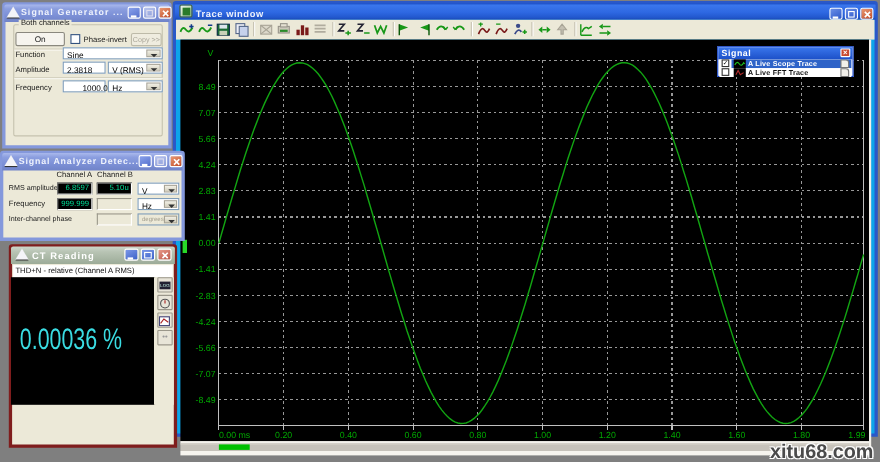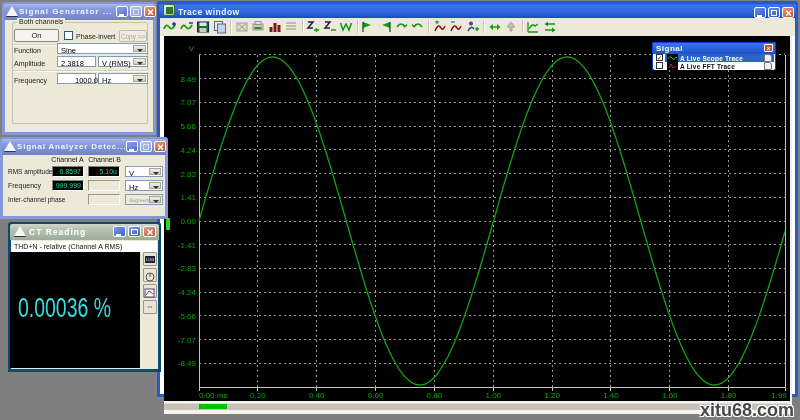--- a/index.html
+++ b/index.html
@@ -11,21 +11,21 @@
   .ledbox { position:absolute; background:#000; border-top:1px solid #808080; border-left:1px solid #808080; border-right:1px solid #fff; border-bottom:1px solid #fff; color:#00dc96; font-size:7px; font-family:"Liberation Sans",sans-serif; text-align:right; }
   .combo { position:absolute; background:#fff; border:1px solid #7f9db9; font-size:7.5px; color:#000; }
   .combo .arr { position:absolute; right:1px; top:1px; bottom:1px; width:13px; background:linear-gradient(180deg,#f2f0e6,#d2cebc); border:1px solid #a8a496; }
   .combo .arr:after { content:""; position:absolute; left:3px; top:3px; border:3px solid transparent; border-top-color:#333; }
   .tb { position:absolute; width:15px; height:14px; top:22px; }
   .lbl { position:absolute; font-size:7px; color:#1a1a1a; white-space:nowrap; }
 </style>
 </head>
 <body>
 
-<div class="abs" id="tracewin" style="left:157px; top:1px; width:641px; height:396px; background:#ffffff; border:3px solid #2a58c8; border-radius:3px 3px 0 0;">
+<div class="abs" id="tracewin" style="left:157px; top:1px; width:641px; height:396px; background:#0ea5e9; border:3px solid #2a58c8; border-radius:3px 3px 0 0;">
 
   <div class="abs" style="left:-1px; top:-1px; right:-1px; height:15px; background:linear-gradient(180deg,#1c50c8 0%, #3a76ec 12%, #2e68e2 55%, #2258ce 85%, #1a48b4 100%); border-radius:2px 2px 0 0;">
     <div class="abs" style="left:4px; top:1px; width:12px; height:12px; background:linear-gradient(135deg,#eef6e8,#9ec48e); border:1px solid #4a6a3a; border-radius:2px;">
       <div class="abs" style="left:2px; top:2px; width:7px; height:7px; background:#2a7a2a;"></div>
     </div>
     <div class="titletext abs" style="left:19px; top:4px; font-size:8.5px; letter-spacing:0.5px;">Trace window</div>
     <div class="btn" style="left:595px; top:4px; width:12px; height:11px; background:linear-gradient(150deg,#6b8fe8 0%,#2d58c8 100%);">
         <div class="abs" style="left:2px; top:7px; width:5px; height:2px; background:#fff;"></div>
       </div>
     <div class="btn" style="left:609px; top:4px; width:12px; height:11px; background:linear-gradient(150deg,#6b8fe8 0%,#2d58c8 100%);">
@@ -337,21 +337,21 @@
       <span class="arr" style="width:12px;"></span>
     </div>
   <div class="lbl" style="left:5px; top:56px; font-size:6.5px;">Inter-channel phase</div>
   <div class="abs" style="left:85px; top:54px; width:32px; height:11px; background:#ece9d8; border-top:1px solid #9a978a; border-left:1px solid #9a978a; border-right:1px solid #fff; border-bottom:1px solid #fff;"></div>
   <div class="combo" style="left:122px; top:54px; width:38px; height:11px; background:#ece9d8;">
       <span style="position:absolute; left:3px; top:2px; color:#a6a292; font-size:5.5px;">degrees</span>
       <span class="arr" style="width:12px;"></span>
     </div>
 </div>
 
-<div class="abs" style="left:8px; top:222px; width:153px; height:150px; background:#ece9d8; border:3px solid #0c4a6e; border-radius:3px 3px 0 0;">
+<div class="abs" style="left:8px; top:222px; width:153px; height:185px; background:#ece9d8; border:3px solid #7f1d1d; border-radius:3px 3px 0 0;">
   <div class="abs" style="left:-1px; top:-1px; right:-1px; height:16px; background:linear-gradient(180deg,#cdd6cb 0%, #b8c4b4 30%, #a8b6a4 70%, #9cab98 100%); border-radius:2px 2px 0 0;">
     <div class="abs" style="left:4px; top:2px; width:0; height:0; border-left:6px solid transparent; border-right:6px solid transparent; border-bottom:10px solid #f4f4f8; filter:drop-shadow(0 1px 0 #333);"></div>
     <div class="titletext abs" style="left:19px; top:3px; font-size:8.5px; color:#fff;">CT Reading</div>
     <div class="btn" style="left:103px; top:2px; width:13px; height:11px; background:linear-gradient(150deg,#7c98e8 0%,#3c62c8 100%);">
         <div class="abs" style="left:2px; top:7px; width:5px; height:2px; background:#fff;"></div>
       </div>
     <div class="btn" style="left:118px; top:2px; width:13px; height:11px; background:linear-gradient(150deg,#7c98e8 0%,#3c62c8 100%);">
         <div class="abs" style="left:2px; top:2px; width:7px; height:6px; border:1px solid #fff;"></div>
       </div>
     <div class="btn" style="left:133px; top:2px; width:13px; height:11px; background:linear-gradient(150deg,#e89a8a 0%,#bc584a 100%);">

